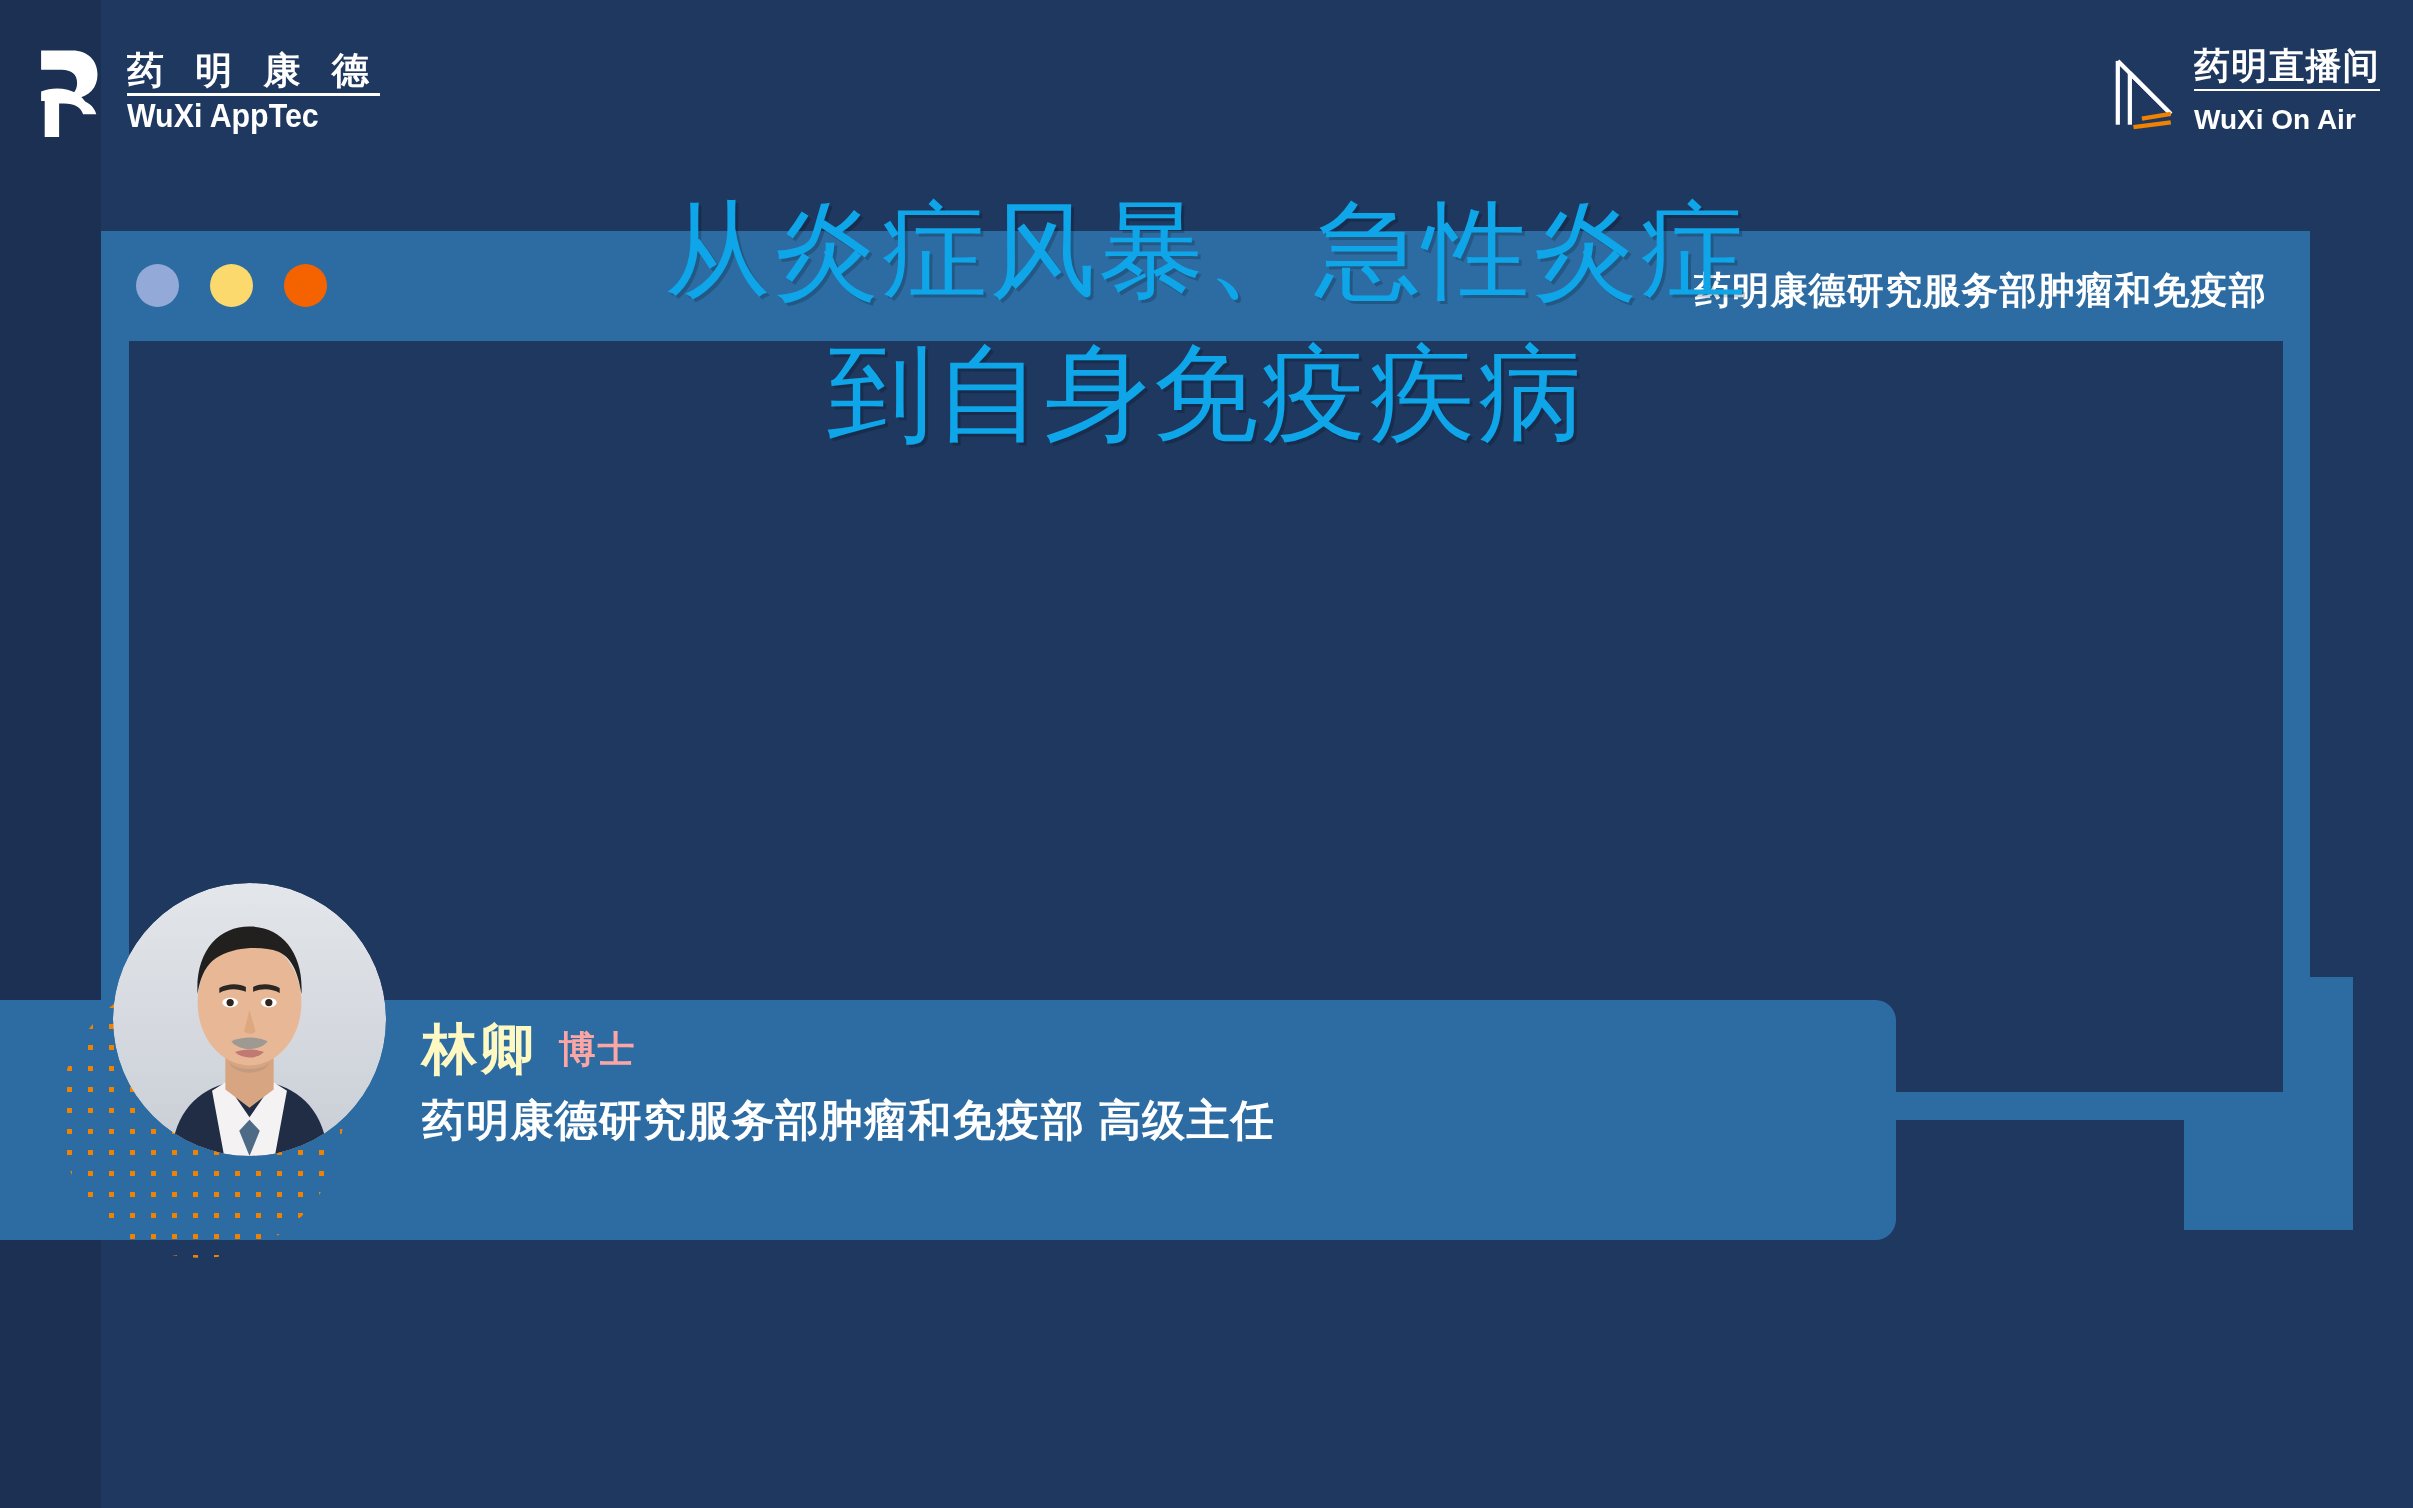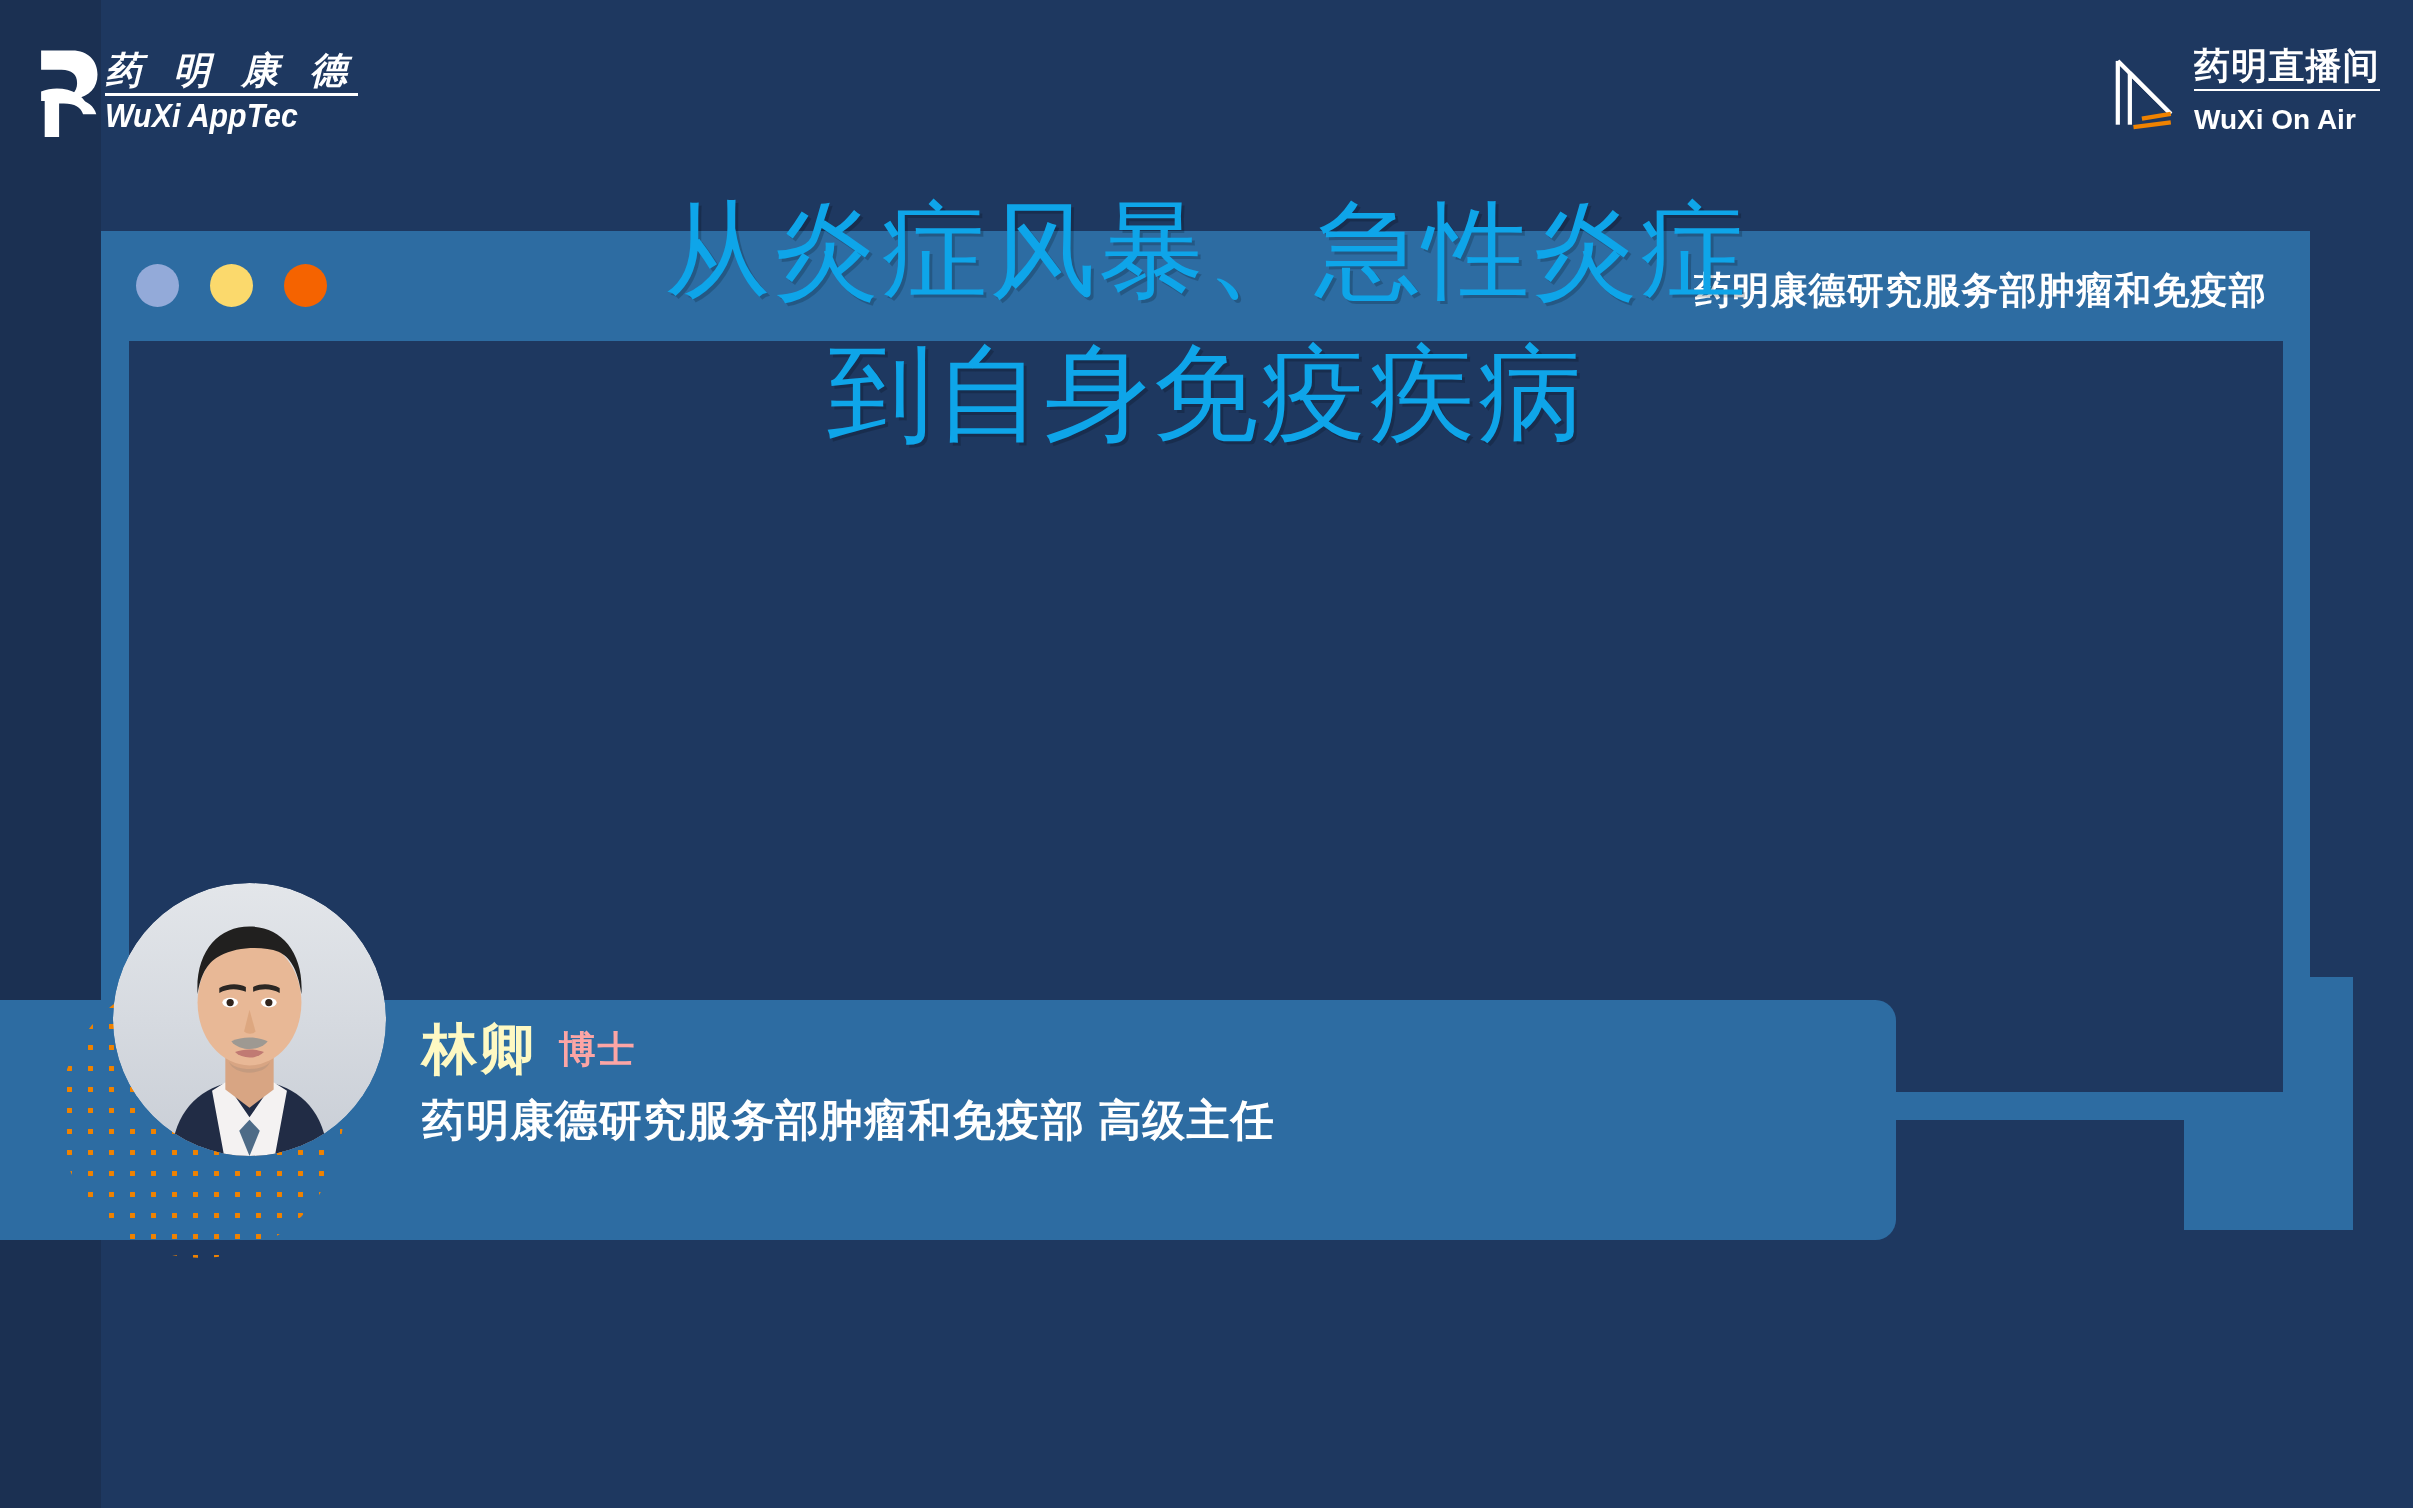--- a/index.html
+++ b/index.html
@@ -21,21 +21,21 @@
   }
   .bg-block-dark {
     position: absolute;
     background: #1b3052;
   }
 
   
   .brand-left {
     position: absolute;
     left: 36px; top: 47px;
-    display: flex; align-items: center; gap: 6px; font-style: italic;
+    display: flex; align-items: center; gap: 28px;
   }
   .wx-p-mark { width: 63px; height: 90px; }
   .wx-left-text { display: flex; flex-direction: column; }
   .wx-cn {
     color: #ffffff;
     font-size: 37px;
     letter-spacing: 11px;
     font-family: "Liberation Serif", "DejaVu Serif", serif;
     font-weight: 600;
     line-height: 1.0;

